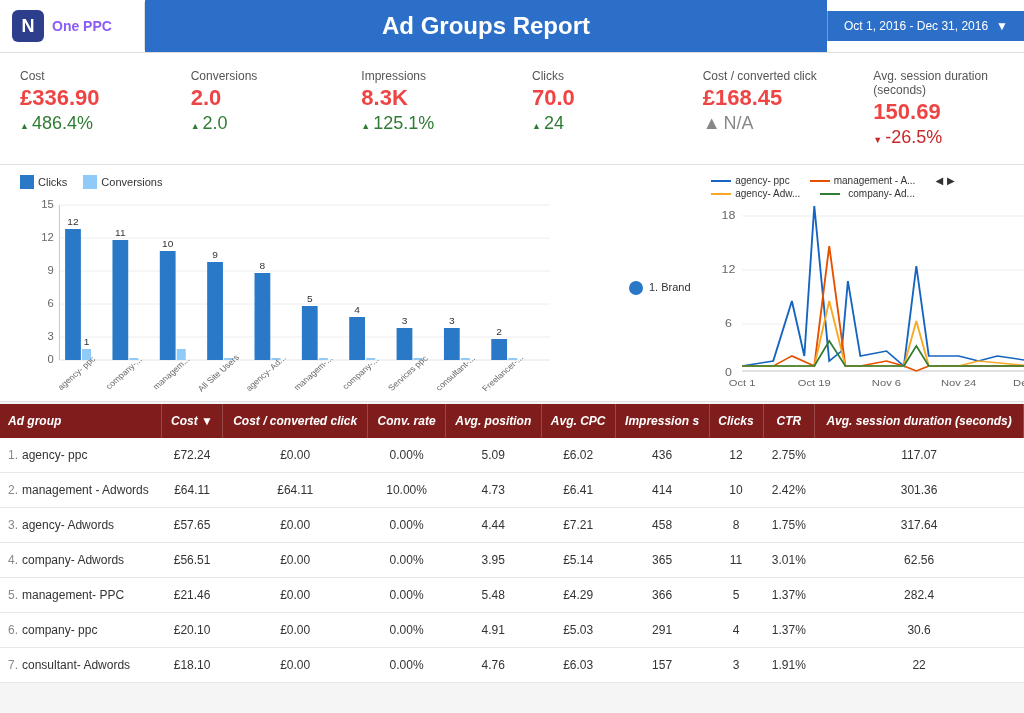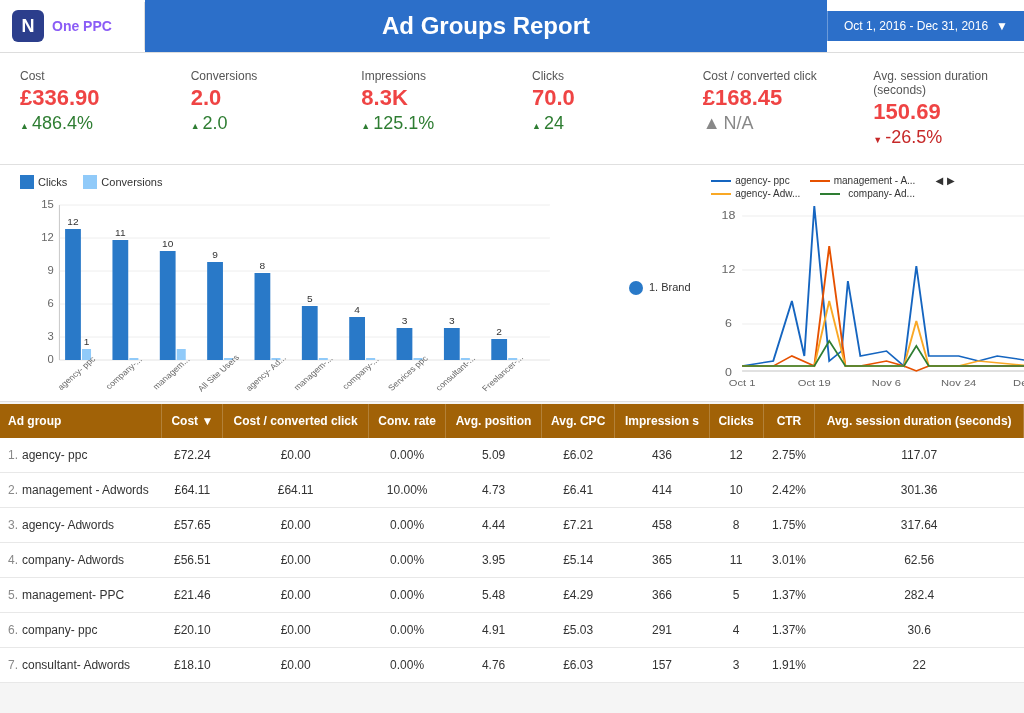--- a/index.html
+++ b/index.html
@@ -41,21 +41,21 @@
     
     .bar-chart-wrap { position: relative; height: 200px; }
     .bar-chart-svg { width: 100%; height: 100%; }
 
     
     .line-chart-wrap { position: relative; height: 200px; }
 
     
     .table-section { background: #fff; margin-top: 2px; }
     .data-table { width: 100%; border-collapse: collapse; font-size: 12px; }
-    .data-table thead tr { background: #a16207; color: white; }
+    .data-table thead tr { background: #7f1d1d; color: white; font-style: italic; }
     .data-table thead th { padding: 10px 8px; text-align: center; font-weight: 600; font-size: 12px; border-right: 1px solid rgba(255,255,255,0.2); }
     .data-table thead th:first-child { text-align: left; }
     .data-table tbody tr { border-bottom: 1px solid #e8e8e8; }
     .data-table tbody td { padding: 10px 8px; text-align: center; color: #333; }
     .data-table tbody td:first-child { text-align: left; }
     .data-table tbody td:nth-child(2) { color: #333; }
     .row-num { color: #888; margin-right: 4px; }
     
     .scatter-dot { fill: #2979C8; }
     .scatter-label { font-size: 11px; fill: #333; }

